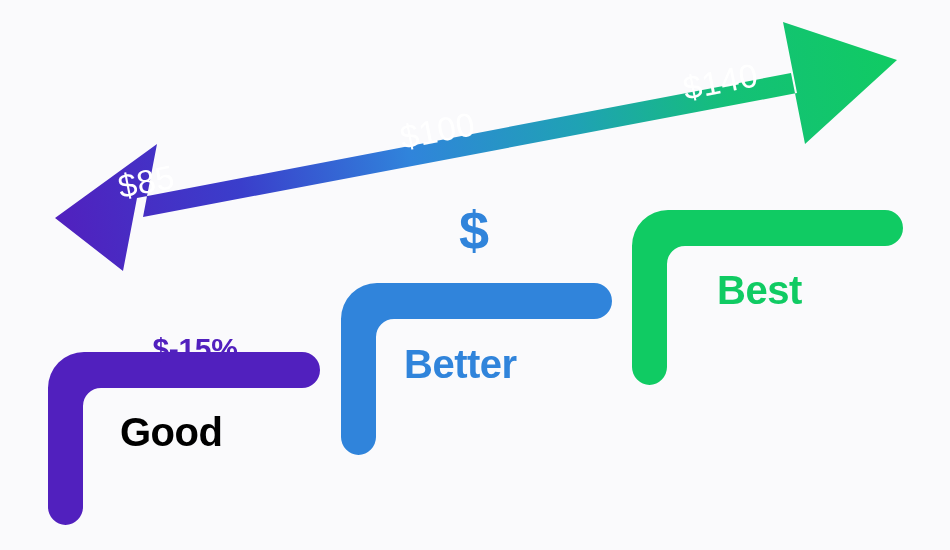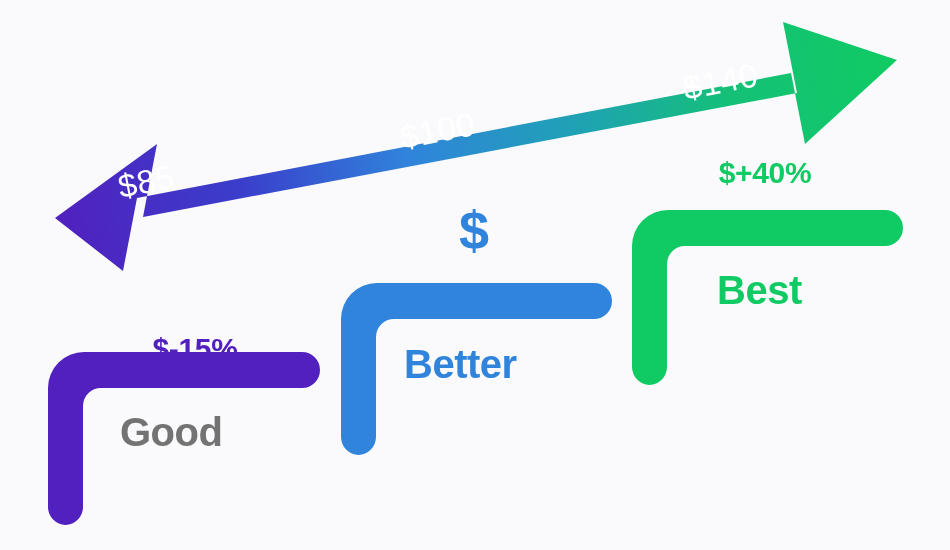--- a/index.html
+++ b/index.html
@@ -44,21 +44,21 @@
 
   
   .step-name {
     position: absolute;
     font-family: "Liberation Sans", sans-serif;
     font-weight: bold;
     white-space: nowrap;
     letter-spacing: -0.5px;
     pointer-events: none;
   }
-  #name-good   { left: 120px; top: 410px; font-size: 40px; color: #737373; }
+  #name-good   { left: 120px; top: 410px; font-size: 40px; color: #000000; }
   #name-better { left: 404px; top: 342px; font-size: 40px; color: #3084db; }
   #name-best   { left: 717px; top: 268px; font-size: 40px; color: #10cb63; }
 
   
   .step-delta {
     position: absolute;
     font-family: "Liberation Sans", sans-serif;
     font-weight: bold;
     white-space: nowrap;
     text-align: center;
@@ -164,19 +164,18 @@
                A 18,18 0 0 1 649.5,385
                A 18,18 0 0 1 632,367
                Z"></path>
     </g>
   </svg>
 
   <div class="step-delta" id="delta-good">$-15%</div>
 
   <div id="dollar-mark">$</div>
 
-  <div class="step-delta" id="delta-best">$+40%</div>
 
   <div class="step-name" id="name-good">Good</div>
   <div class="step-name" id="name-better">Better</div>
   <div class="step-name" id="name-best">Best</div>
 
 </div>
 
 </body></html>

